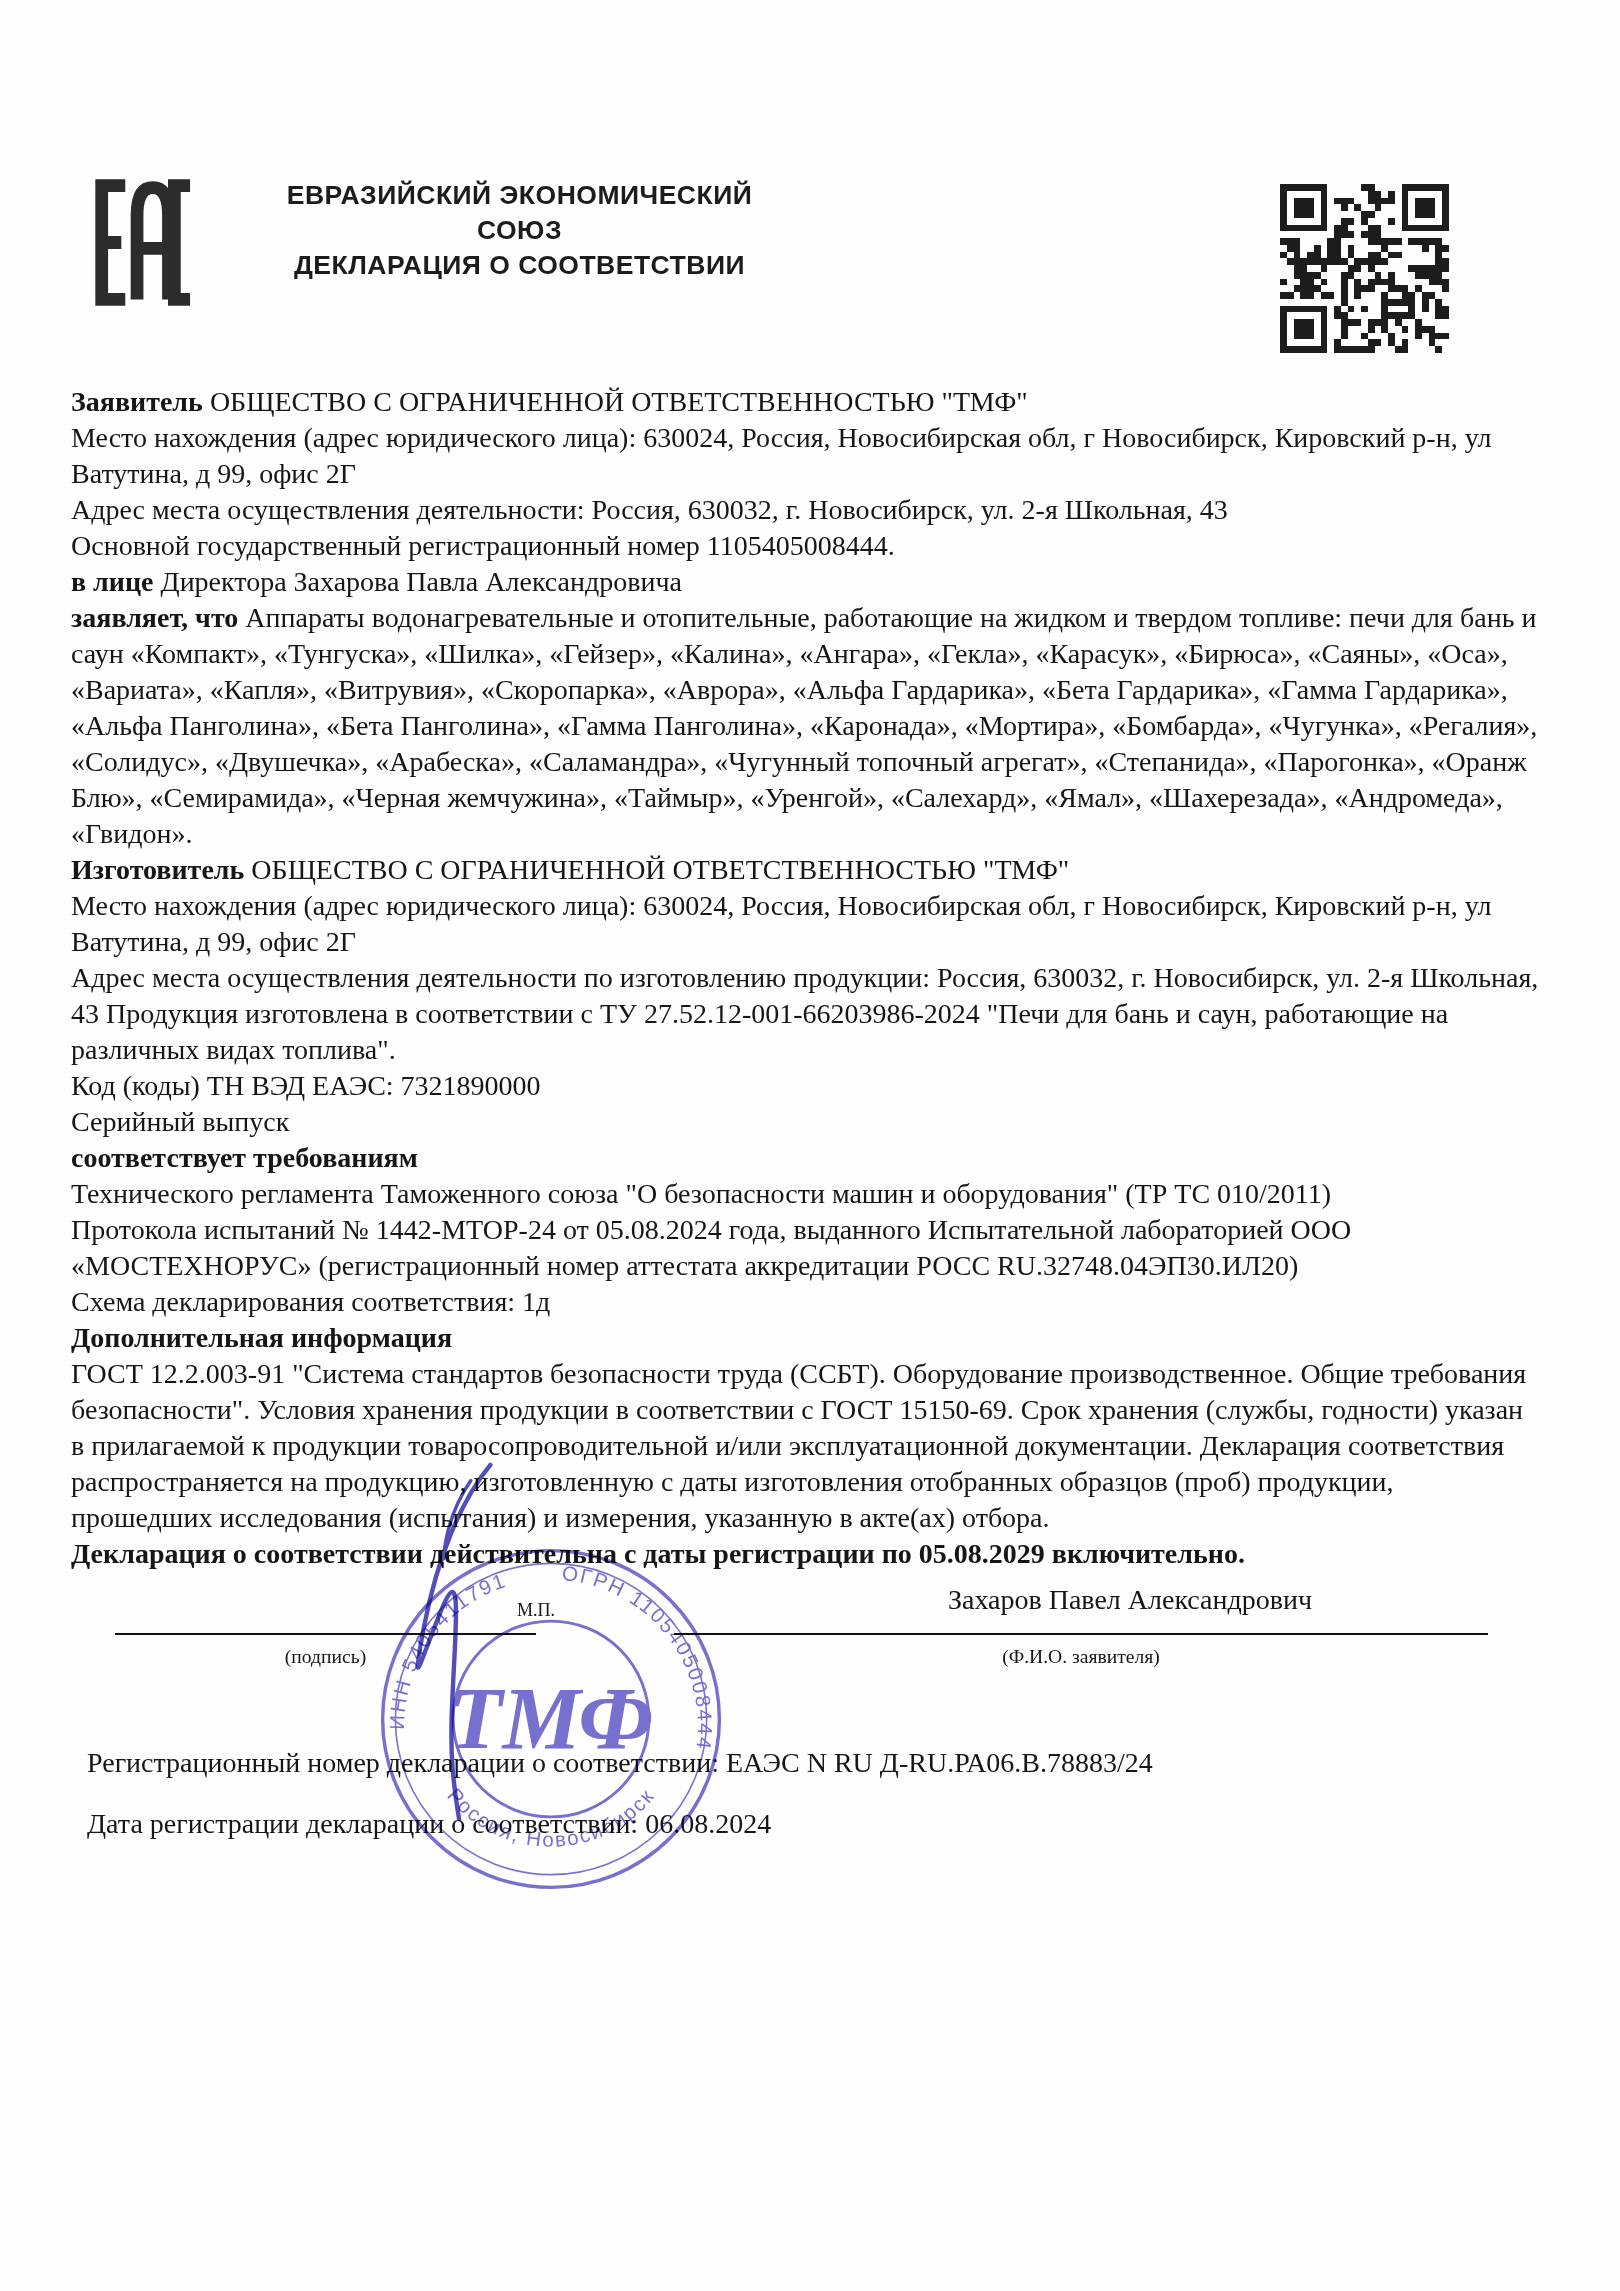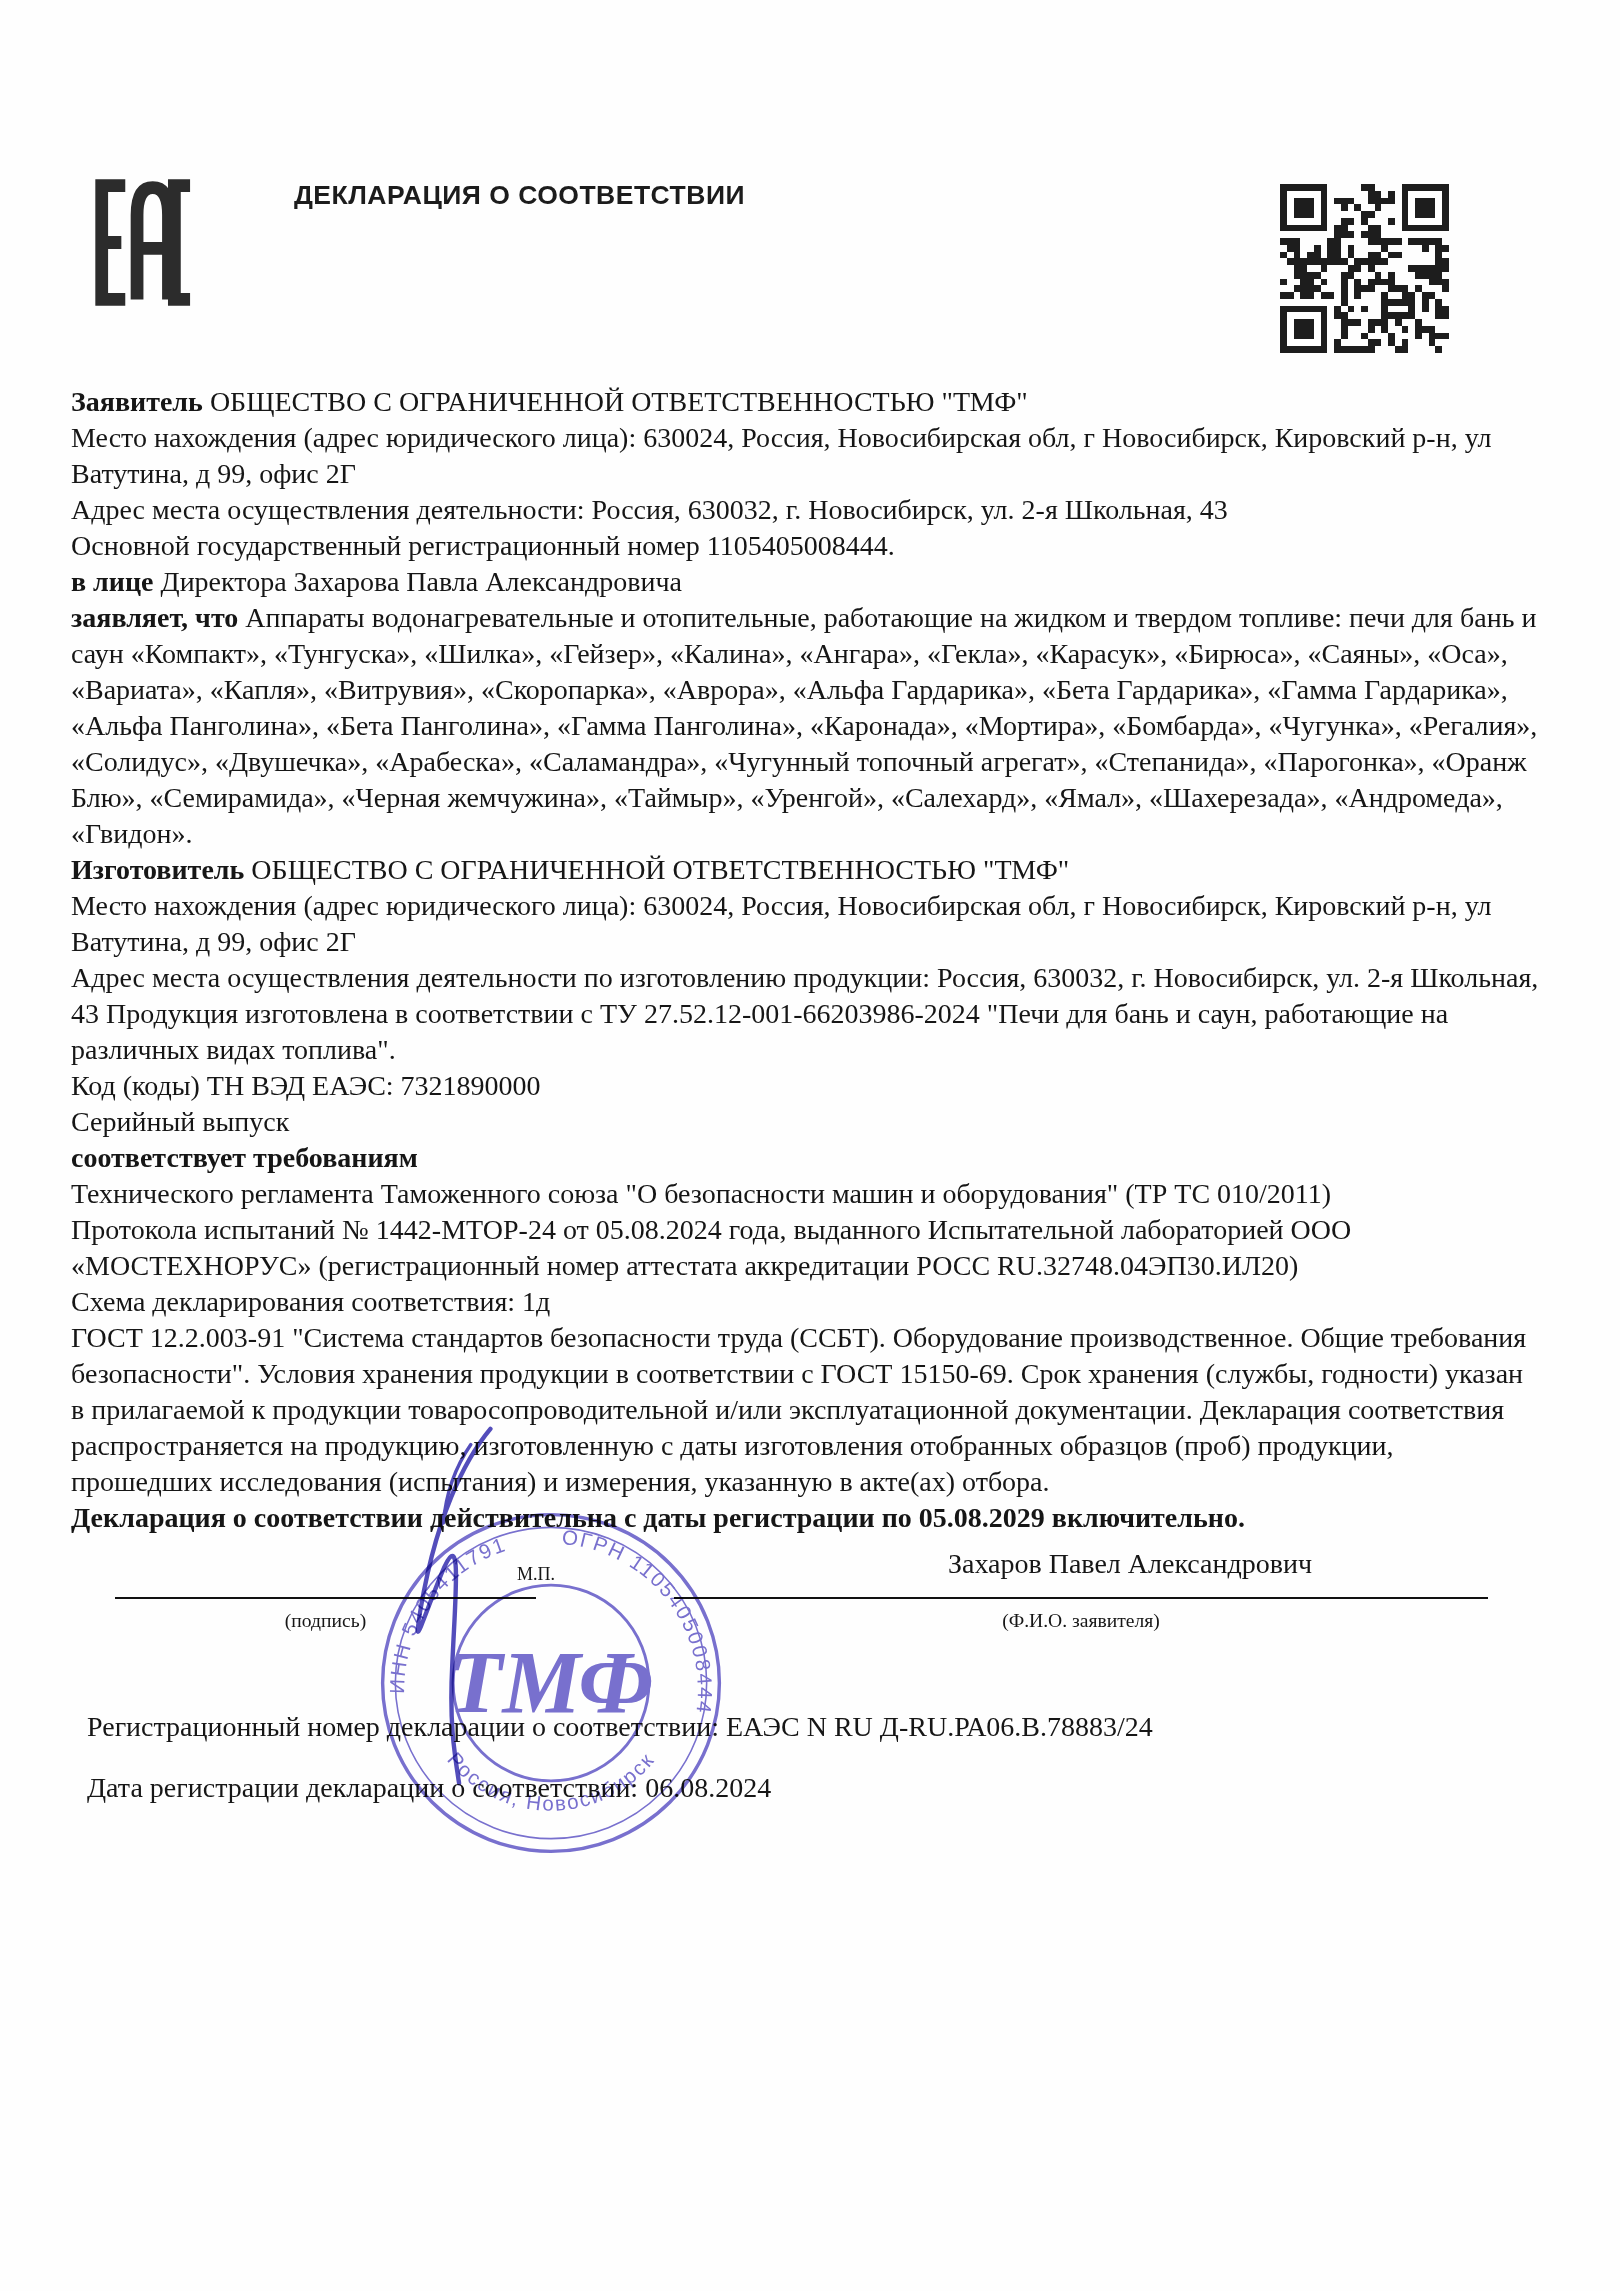--- a/index.html
+++ b/index.html
@@ -62,20 +62,21 @@
     <svg viewBox="0 0 110 132" width="108" height="133">
       <g stroke="#2c2c2c" stroke-width="13" fill="none">
         <path d="M40,8 H16 V124 H40 M16,66 H36"></path>
         <path d="M52,124 V38 Q52,10 68,10 Q84,10 84,38 V124 M52,72 H84"></path>
         <path d="M106,8 H90 V124 H106"></path>
       </g>
     </svg>
   </div>
 
   <div class="doc-title">
+    <div>ЕВРАЗИЙСКИЙ ЭКОНОМИЧЕСКИЙ СОЮЗ</div>
     <div>ДЕКЛАРАЦИЯ О СООТВЕТСТВИИ</div>
   </div>
 
   <div class="qr">
     <svg viewBox="0 0 25 25">
         <rect x="12" y="0" width="1" height="1"></rect>
         <rect x="13" y="0" width="1" height="1"></rect>
         <rect x="13" y="1" width="1" height="1"></rect>
         <rect x="14" y="1" width="1" height="1"></rect>
         <rect x="16" y="1" width="1" height="1"></rect>
@@ -311,20 +312,21 @@
 
     <p class="mt-sm">Код (коды) ТН ВЭД ЕАЭС: 7321890000</p>
     <p class="mt-xs">Серийный выпуск</p>
 
     <p class="b mt-sm">соответствует требованиям</p>
     <p>Технического регламента Таможенного союза "О безопасности машин и оборудования" (ТР ТС 010/2011)</p>
 
     <p>Протокола испытаний № 1442-МТОР-24 от 05.08.2024 года, выданного Испытательной лабораторией ООО «МОСТЕХНОРУС» (регистрационный номер аттестата аккредитации РОСС RU.32748.04ЭП30.ИЛ20)</p>
     <p>Схема декларирования соответствия: 1д</p>
 
+    <p class="b mt-lg">Дополнительная информация</p>
     <p>ГОСТ 12.2.003-91 "Система стандартов безопасности труда (ССБТ). Оборудование производственное. Общие требования безопасности". Условия хранения продукции в соответствии с ГОСТ 15150-69. Срок хранения (службы, годности) указан в прилагаемой к продукции товаросопроводительной и/или эксплуатационной документации. Декларация соответствия распространяется на продукцию, изготовленную с даты изготовления отобранных образцов (проб) продукции, прошедших исследования (испытания) и измерения, указанную в акте(ах) отбора.</p>
 
     <p class="b mt-lg">Декларация о соответствии действительна с даты регистрации по 05.08.2029 включительно.</p>
 
     <div class="sigwrap">
 
       <div class="sig-area">
         <span class="mp">М.П.</span>
         <span class="fio">Захаров Павел Александрович</span>
         <div class="line-left"></div>

